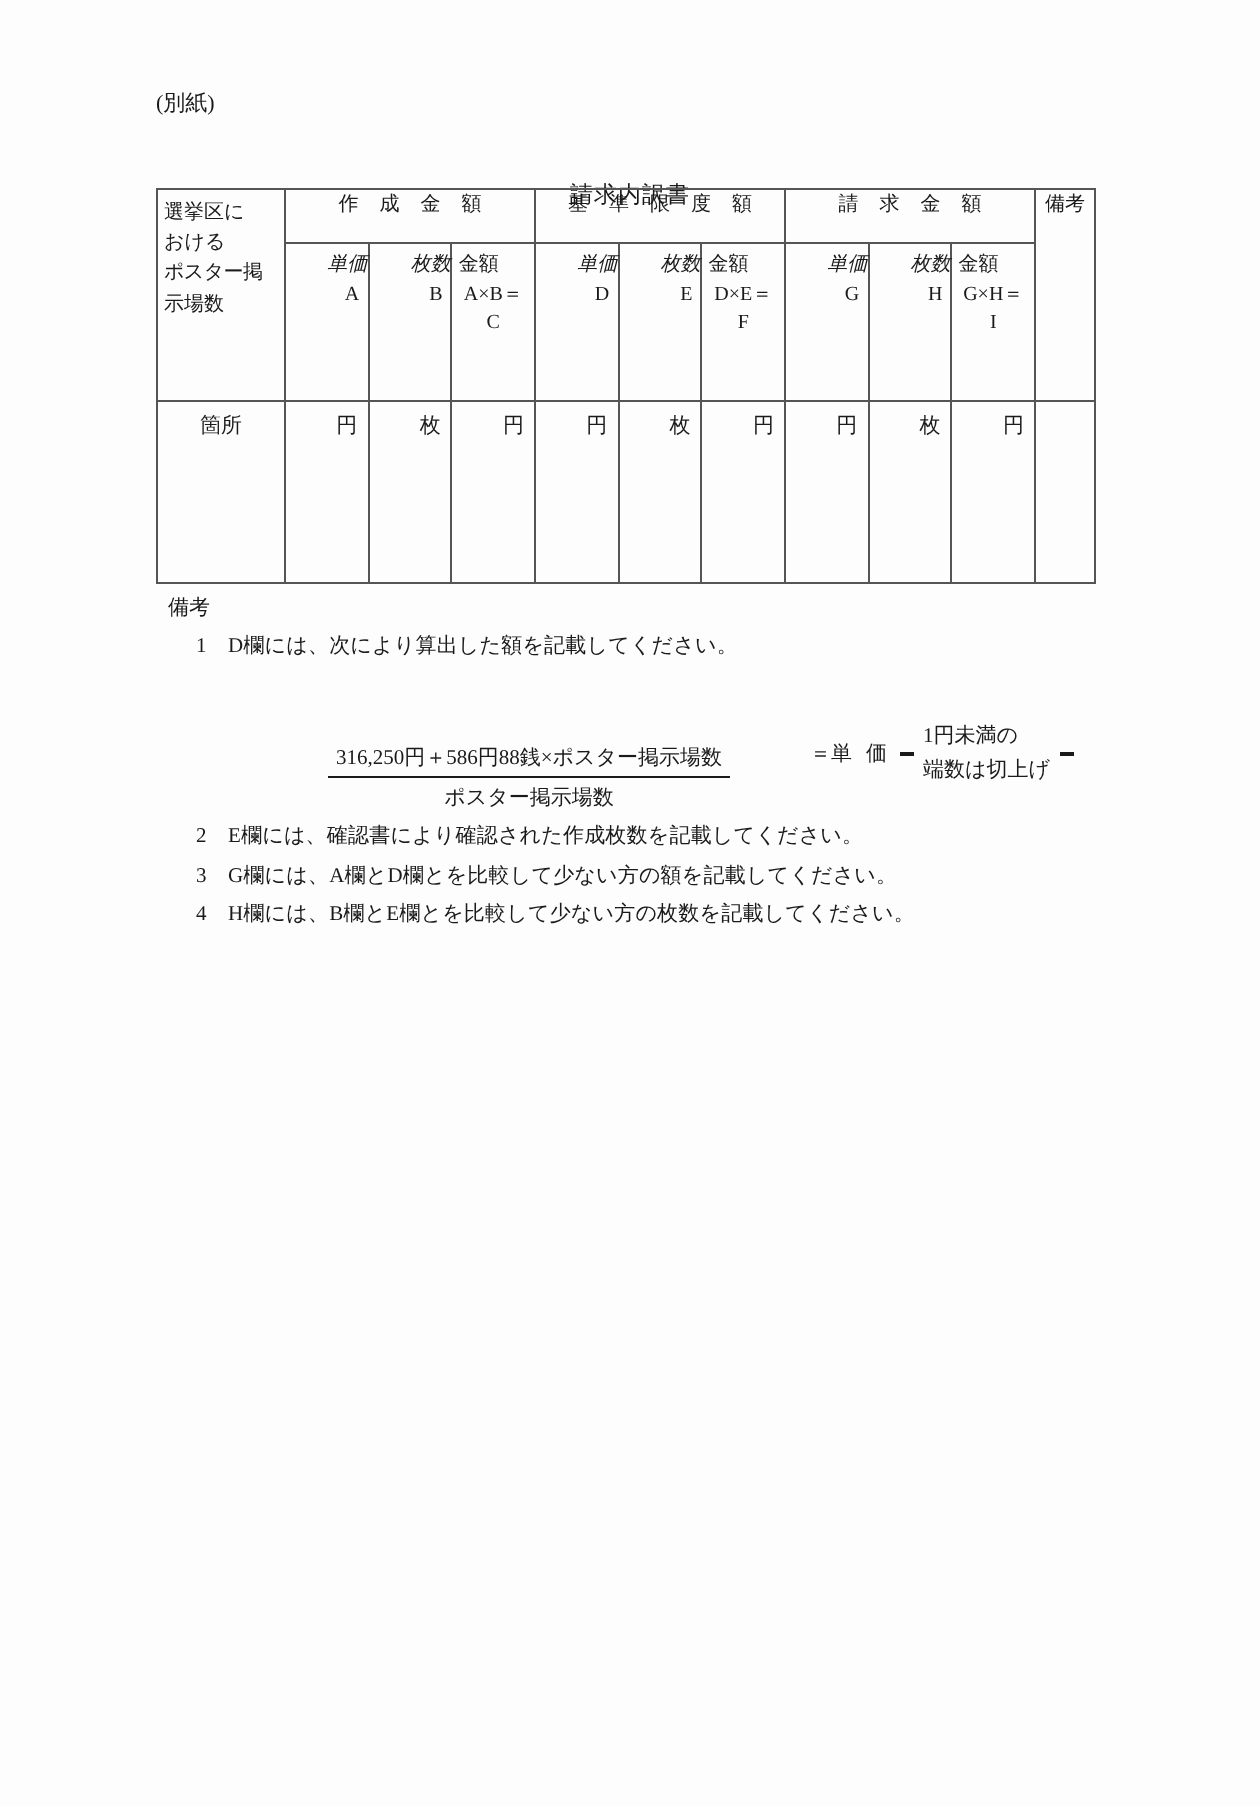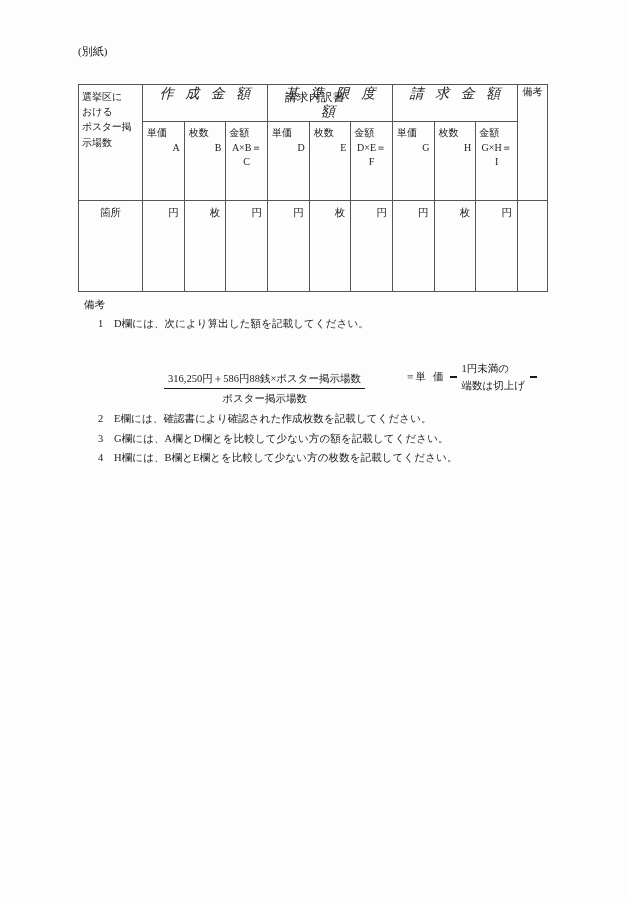--- a/index.html
+++ b/index.html
@@ -40,21 +40,21 @@
     text-align: center;
     font-size: 11.5px;
     letter-spacing: 0.5px;
     margin-top: 24px;
   }
 
   
   .tbl-wrap {
     position: absolute;
     left: 78px;
-    top: 84px;
+    top: 94px;
     width: 414px;
   }
   table.main {
     border-collapse: collapse;
     width: 470px;
     table-layout: fixed;
     font-size: 10.5px;
   }
   table.main td, table.main th {
     border: 1px solid #555;
@@ -82,37 +82,37 @@
     display: block;
     text-align: left;
     letter-spacing: -0.3px;
   }
 
   
   .grp {
     height: 26px;
     text-align: center;
     vertical-align: middle;
-    font-size: 14px;
+    font-size: 10px;
     letter-spacing: 4px;
     text-indent: 4px;
-    font-style: italic;
   }
 
   
   .sub {
     height: 78px;
     vertical-align: top;
     font-size: 10px;
     line-height: 1.45;
   }
   .sub .s-top {
     display: block;
-    text-align: left;
+    text-align: right;
     padding: 4px 0 0 4px;
+    font-style: italic;
   }
   .sub .s-bot {
     display: block;
     text-align: right;
     padding: 0 4px 0 0;
   }
   .sub.amt {
     text-align: left;
   }
   .sub.amt .a1 { display:block; padding: 4px 0 0 3px; text-align:left; }

